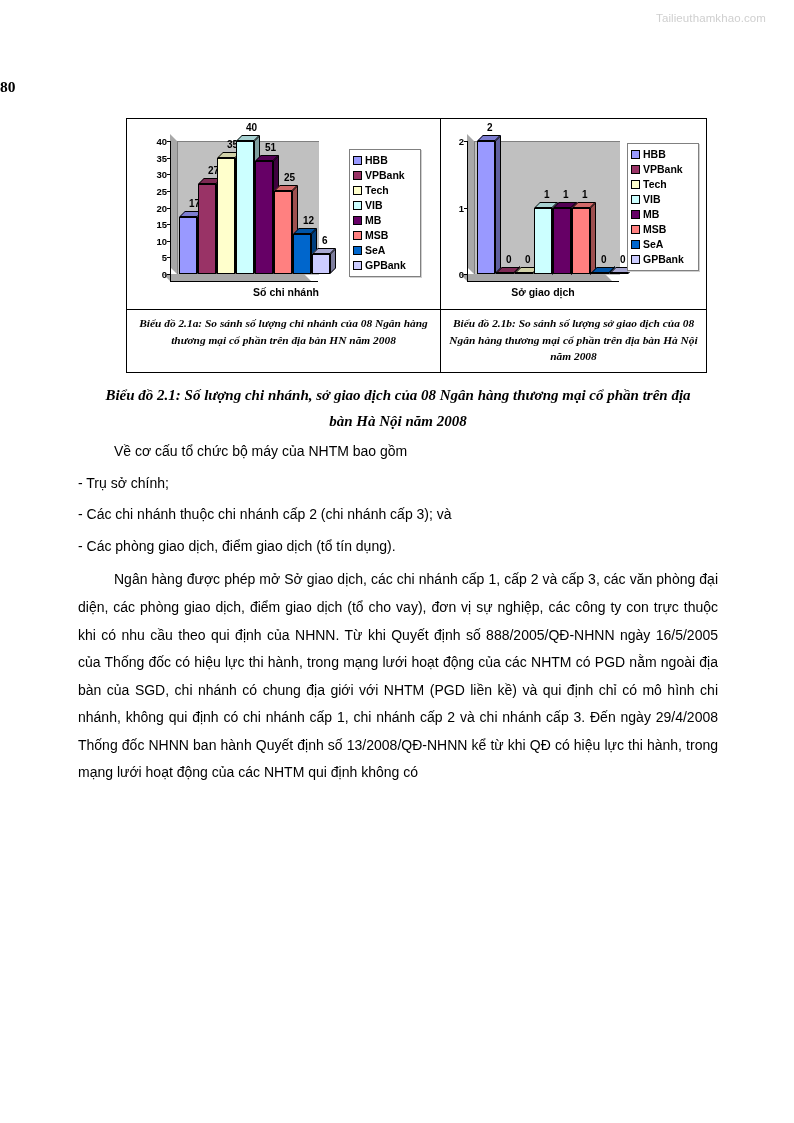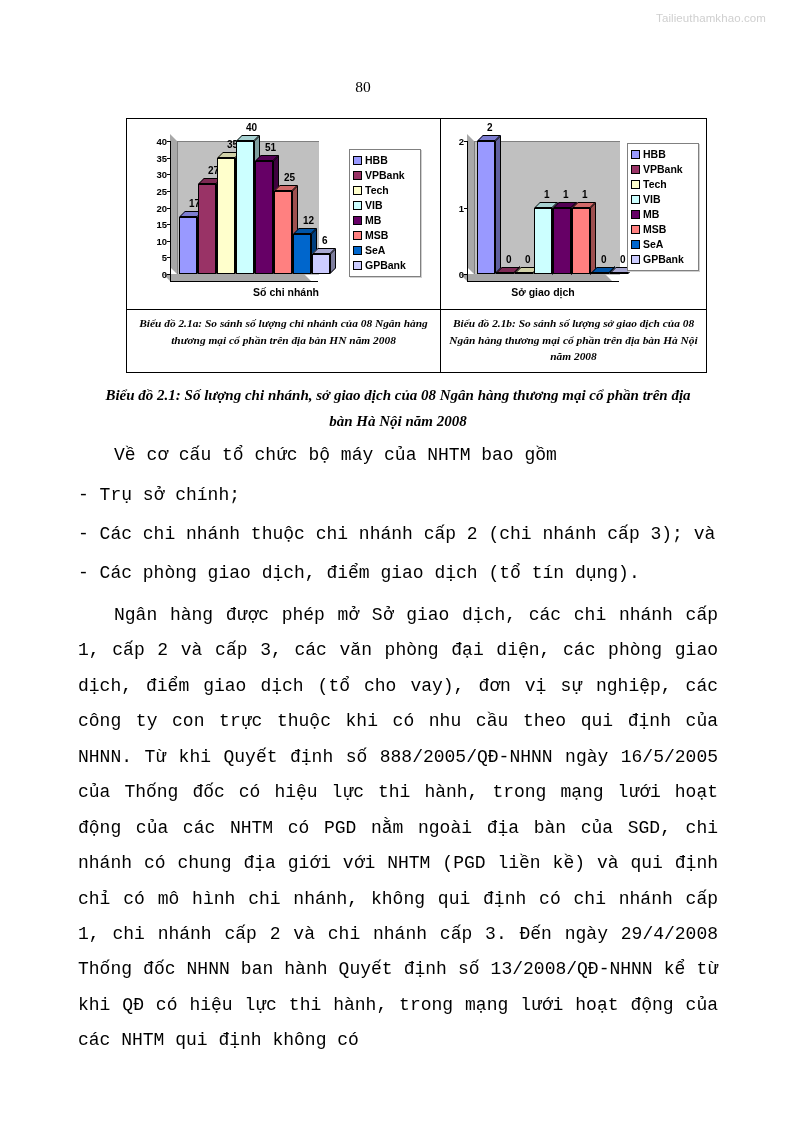--- a/index.html
+++ b/index.html
@@ -27,23 +27,24 @@
     letter-spacing: .1px;
     white-space: nowrap;
   }
 
   
   .page-number {
     position: absolute;
     top: 78px;
     left: 0;
     width: 726px;
-    text-align: center;
+    text-align: left;
     font-size: 15.5px;
     font-family: "Liberation Serif", serif;
+    font-weight: bold;
   }
 
   
   .content {
     position: absolute;
     left: 78px;
     top: 118px;
     width: 640px;
   }
 
@@ -200,24 +201,24 @@
     font-family: "Liberation Serif", serif;
   }
   .section-head {
     font-weight: bold;
     font-style: italic;
     font-size: 15px;
     margin: 10px 0 0 36px;
     font-family: "Liberation Serif", serif;
   }
   .para {
-    font-size: 18px;
+    font-size: 14px;
     line-height: 1.97;
     margin: 4px 0 0 0;
-    font-family: Liberation Mono, monospace;
+    font-family: Liberation Sans, sans-serif;
   }
   .para.indent { text-indent: 36px; }
   .para.bullet { }
   .para.justify {
     text-align: justify;
     text-align-last: left;
     margin-top: 6px;
   }
 </style>
 </head>

